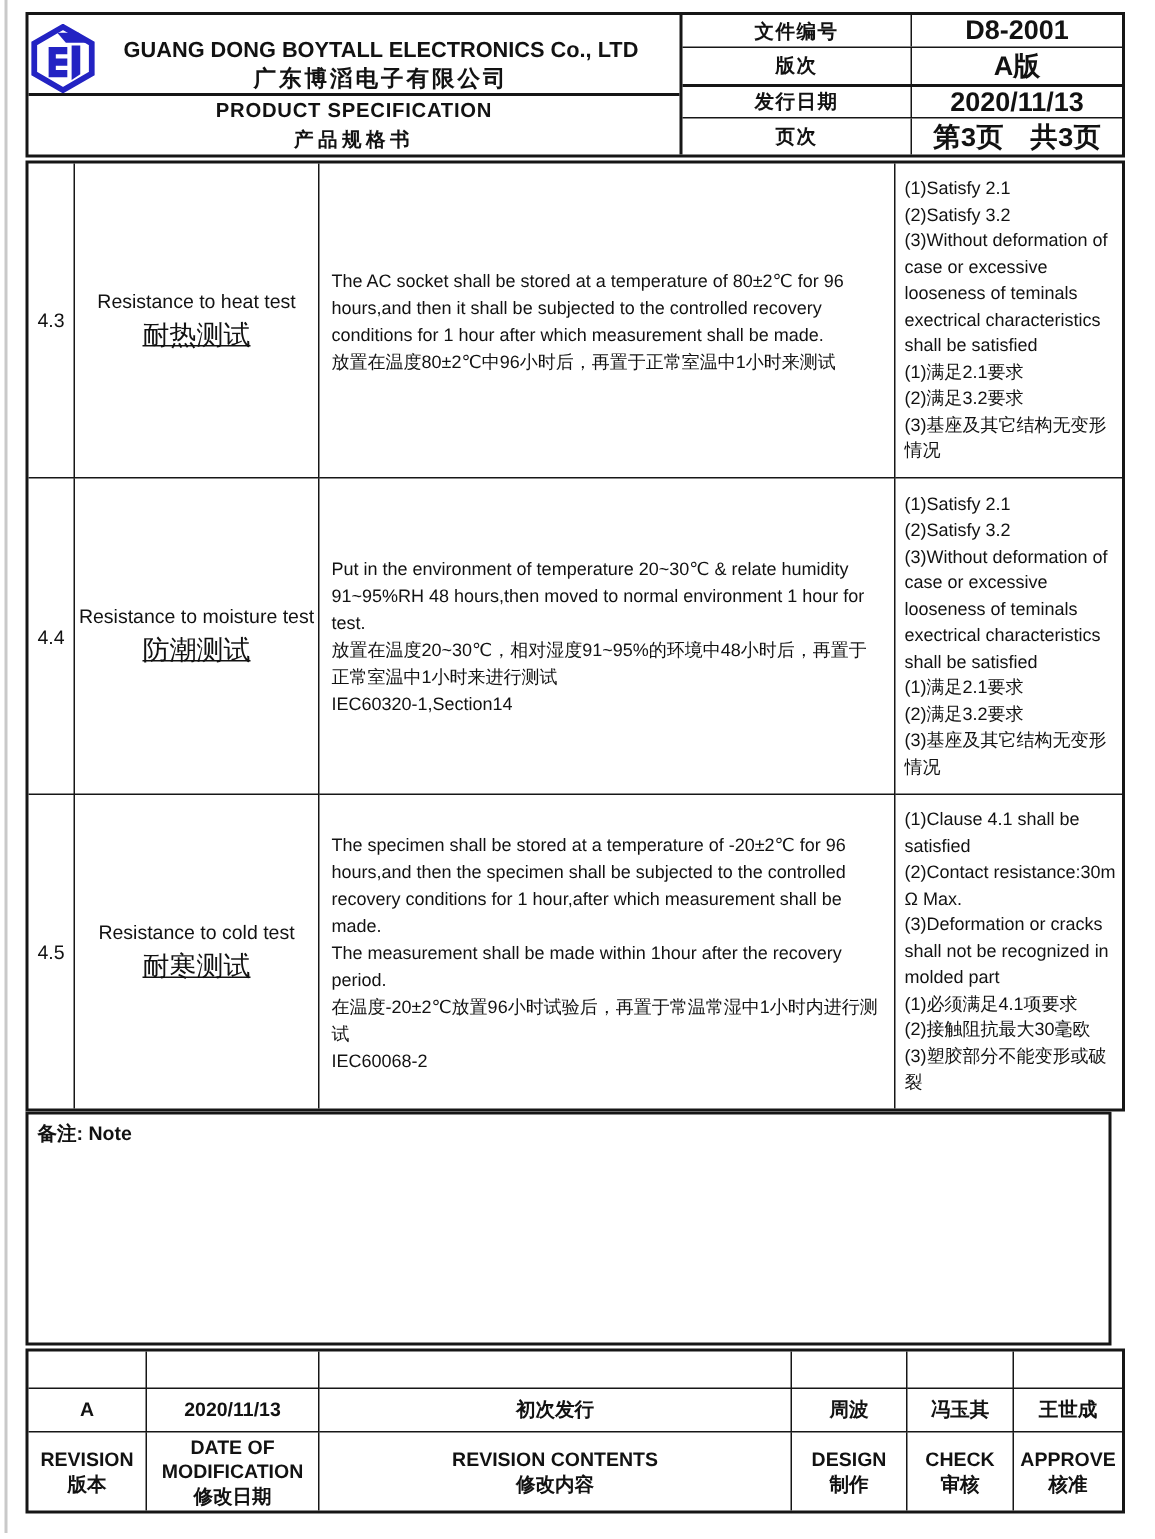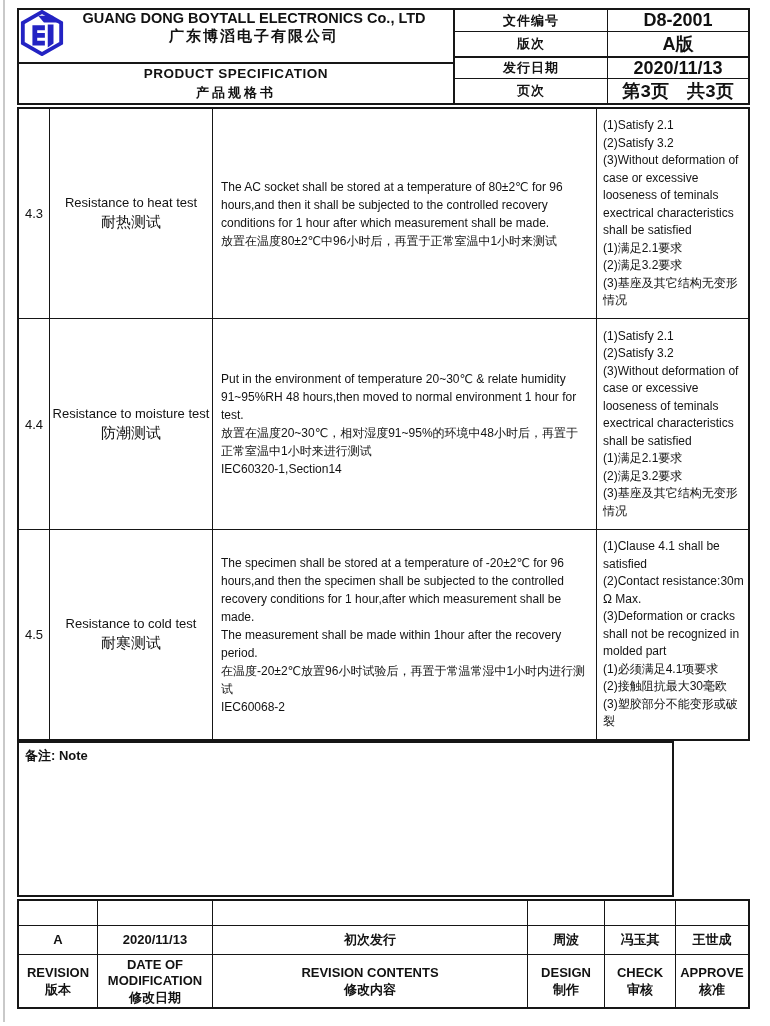--- a/index.html
+++ b/index.html
@@ -6,21 +6,21 @@
   body{
     width:770px;height:1026px;position:relative;background:#ffffff;
     font-family:"Liberation Sans","DejaVu Sans",sans-serif;color:#121212;
   }
   .scan-edge{position:absolute;left:3px;top:0;width:2px;height:1022px;background:#c9c9c9;}
 
   
   .hdr{position:absolute;left:17px;top:8px;width:733px;height:97px;border:2px solid #161616;
        box-sizing:border-box;display:flex;background:#fff;}
   .hdr-left{width:436px;border-right:2px solid #161616;box-sizing:border-box;display:flex;flex-direction:column;}
-  .company-row{height:54px;border-bottom:2px solid #161616;box-sizing:border-box;display:flex;align-items:flex-start;}
+  .company-row{height:54px;border-bottom:2px solid #161616;box-sizing:border-box;display:flex;align-items:flex-end;}
   .logo-box{width:46px;height:46px;flex:none;}
   .company-names{flex:1;text-align:center;padding-right:10px;}
   .company-en{font-size:14.5px;font-weight:bold;white-space:nowrap;}
   .company-cn{font-size:15px;font-weight:bold;margin-top:1px;letter-spacing:2px;}
   .prodspec-row{flex:1;display:flex;flex-direction:column;align-items:center;justify-content:center;border-radius:12px;}
   .title-en{font-size:13.5px;font-weight:bold;letter-spacing:.5px;}
   .title-cn{font-size:13px;font-weight:bold;margin-top:3px;letter-spacing:3px;}
   .hdr-right{flex:1;display:flex;flex-direction:column;}
   .hdr-field{display:flex;box-sizing:border-box;}
   .hdr-field.f0{height:28px;border-bottom:1.5px solid #161616;}
@@ -34,26 +34,26 @@
   
   .main{position:absolute;left:17px;top:107px;width:733px;height:634px;border:2.5px solid #161616;
         box-sizing:border-box;display:grid;grid-template-columns:31px 163px 384px 1fr;
         grid-template-rows:210px 211px 1fr;background:#fff;}
   .cell{border-right:1.5px solid #161616;border-bottom:1.5px solid #161616;box-sizing:border-box;min-width:0;}
   .cell.lastcol{border-right:none;}
   .cell.lastrow{border-bottom:none;}
   .cell-no{display:flex;align-items:center;justify-content:center;font-size:13px;}
   .cell-name{display:flex;flex-direction:column;align-items:center;justify-content:center;text-align:center;}
   .name-en{font-size:13px;white-space:nowrap;}
-  .name-cn{font-size:15px;margin-top:3px;}
+  .name-cn{font-size:18px;margin-top:3px;text-decoration:underline;}
   .cell-desc{display:flex;flex-direction:column;justify-content:center;padding:4px 8px;font-size:12px;line-height:18px;}
   .cell-crit{display:flex;flex-direction:column;justify-content:center;padding:4px 3px 4px 6px;font-size:12px;line-height:17.5px;}
 
   
-  .note{position:absolute;left:17px;top:741px;width:657px;height:156px;border:2px solid #161616;
+  .note{position:absolute;left:17px;top:741px;width:724px;height:156px;border:2px solid #161616;
         box-sizing:border-box;padding:4px 6px;font-size:13px;font-weight:bold;background:#fff;}
 
   
   .rev{position:absolute;left:17px;top:899px;width:733px;height:110px;border:2.5px solid #161616;
        box-sizing:border-box;display:grid;grid-template-columns:79px 115px 315px 77px 71px 1fr;
        grid-template-rows:25px 29px 1fr;background:#fff;}
   .rcell{border-right:1.5px solid #161616;border-bottom:1.5px solid #161616;box-sizing:border-box;
          display:flex;flex-direction:column;align-items:center;justify-content:center;
          font-weight:bold;font-size:13px;text-align:center;line-height:16px;min-width:0;}
   .rcell.lastcol{border-right:none;}

